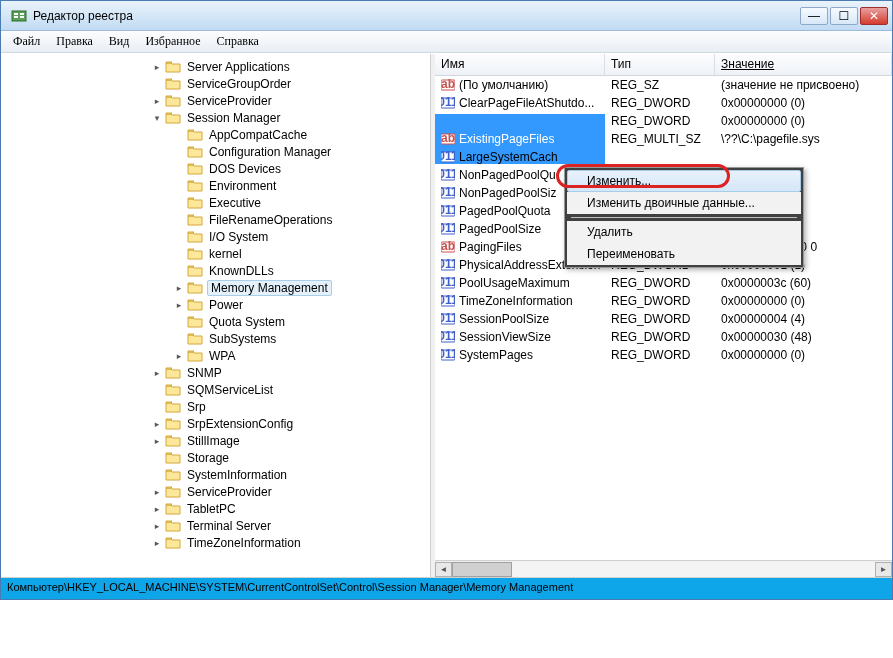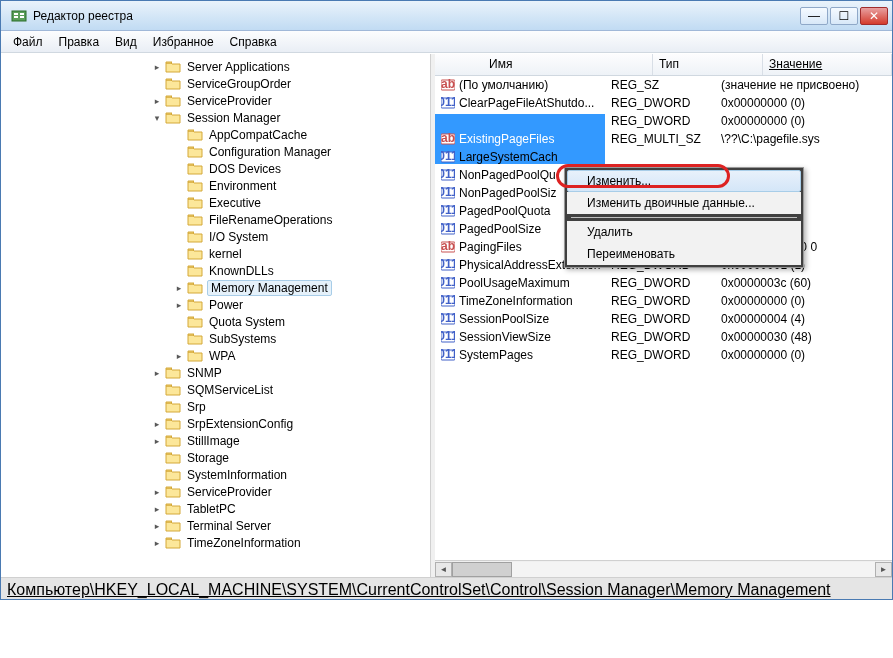--- a/index.html
+++ b/index.html
@@ -5,39 +5,39 @@
   * { box-sizing: border-box; font-family: 'Segoe UI', Tahoma, sans-serif; font-size: 12px; }
   body { margin: 0; background: #fff; }
   .window { width: 893px; height: 600px; border: 1px solid #4a7ab2; background: #fff; display: flex; flex-direction: column; position: relative; }
   .titlebar { height: 30px; background: linear-gradient(to bottom, #eaf3fb 0%, #d5e7f7 50%, #c1dbf3 100%); display: flex; align-items: center; padding: 0 4px; border-bottom: 1px solid #a0b8d8; }
   .app-icon { width: 16px; height: 16px; margin: 0 6px; display: inline-flex; align-items: center; justify-content: center; }
   .title { flex: 1; color: #000; font-size: 12px; }
   .win-btns { display: flex; gap: 2px; }
   .win-btn { width: 28px; height: 18px; border: 1px solid #8fa8c8; background: linear-gradient(to bottom, #f5faff, #d8e8f8); border-radius: 2px; display: flex; align-items: center; justify-content: center; cursor: default; }
   .win-btn.close { background: linear-gradient(to bottom, #e8a0a0, #d43b2c); border-color: #a02c2c; color: #fff; }
   .menubar { height: 22px; background: linear-gradient(to bottom, #fcfdfe, #e9eef5); border-bottom: 1px solid #d0d8e0; display: flex; align-items: center; padding: 0 4px; }
-  .menu-item { padding: 2px 8px; cursor: default; }
+  .menu-item { padding: 2px 8px; cursor: default; font-family: Liberation Serif, serif; }
   .content { flex: 1; display: flex; border-top: 1px solid #fff; overflow: hidden; }
   .tree-pane { width: 430px; border-right: 1px solid #d0d0d0; overflow-y: auto; overflow-x: hidden; padding: 4px 0; background: #fff; }
   .splitter { width: 4px; background: #f0f0f0; cursor: ew-resize; }
   .list-pane { flex: 1; display: flex; flex-direction: column; overflow: hidden; position: relative; }
   .list-header { display: flex; background: linear-gradient(to bottom, #fdfdfe, #eef2f7); border-bottom: 1px solid #d0d8e0; height: 22px; }
   .list-header .col { padding: 3px 6px; border-right: 1px solid #d8dee6; font-weight: normal; }
-  .col-name { width: 170px; margin-left: 48px; }
+  .col-name { width: 170px; }
   .col-type { width: 110px; }
   .col-val { flex: 1; text-decoration: underline; }
   .list-body { flex: 1; overflow-y: auto; overflow-x: auto; position: relative; }
   .row { display: flex; height: 18px; align-items: center; white-space: nowrap; }
   .row.selected .cell-name { background: #3399ff; color: #fff; }
   .cell { padding: 18px 6px; overflow: hidden; text-overflow: ellipsis; }
   .cell-name { width: 170px; display: flex; align-items: center; gap: 4px; }
   .cell-type { width: 110px; }
   .cell-val { flex: 1; }
   .val-icon { width: 14px; height: 14px; flex-shrink: 0; }
-  .statusbar { height: 22px; border-top: 1px solid #d0d0d0; background: #e5e5e5; padding: 3px 6px; font-size: 16px; text-decoration: underline; }
+  .statusbar { height: 22px; border-top: 1px solid #d0d0d0; background: #0ea5e9; padding: 3px 6px; font-size: 11px; }
   .tree-node { display: flex; align-items: center; height: 17px; padding-left: var(--indent, 0px); white-space: nowrap; cursor: default; }
   .tree-node.selected .tree-label { background: #e5f1fa; border: 1px solid #a8cde8; padding: 0 3px; border-radius: 2px; }
   .expando { width: 12px; height: 12px; display: inline-flex; align-items: center; justify-content: center; margin-right: 2px; color: #595959; font-size: 9px; }
   .expando.none { visibility: hidden; }
   .folder-icon { width: 16px; height: 14px; margin-right: 4px; flex-shrink: 0; }
   .tree-label { padding: 0 2px; }
   .context-menu { position: absolute; left: 563px; top: 166px; width: 240px; background: #404040; border: 1px solid #999; box-shadow: 2px 2px 5px rgba(0,0,0,0.3); padding: 2px; z-index: 10; }
   .ctx-item { padding: 4px 20px; cursor: default; background: #f2f2f2; }
   .ctx-item.highlighted { background: linear-gradient(to bottom, #e8f1fb, #d4e6f8); border: 1px solid #a8cde8; border-radius: 2px; padding: 3px 19px; }
   .ctx-sep { height: 1px; background: #c0c0c0; margin: 3px 4px; }

